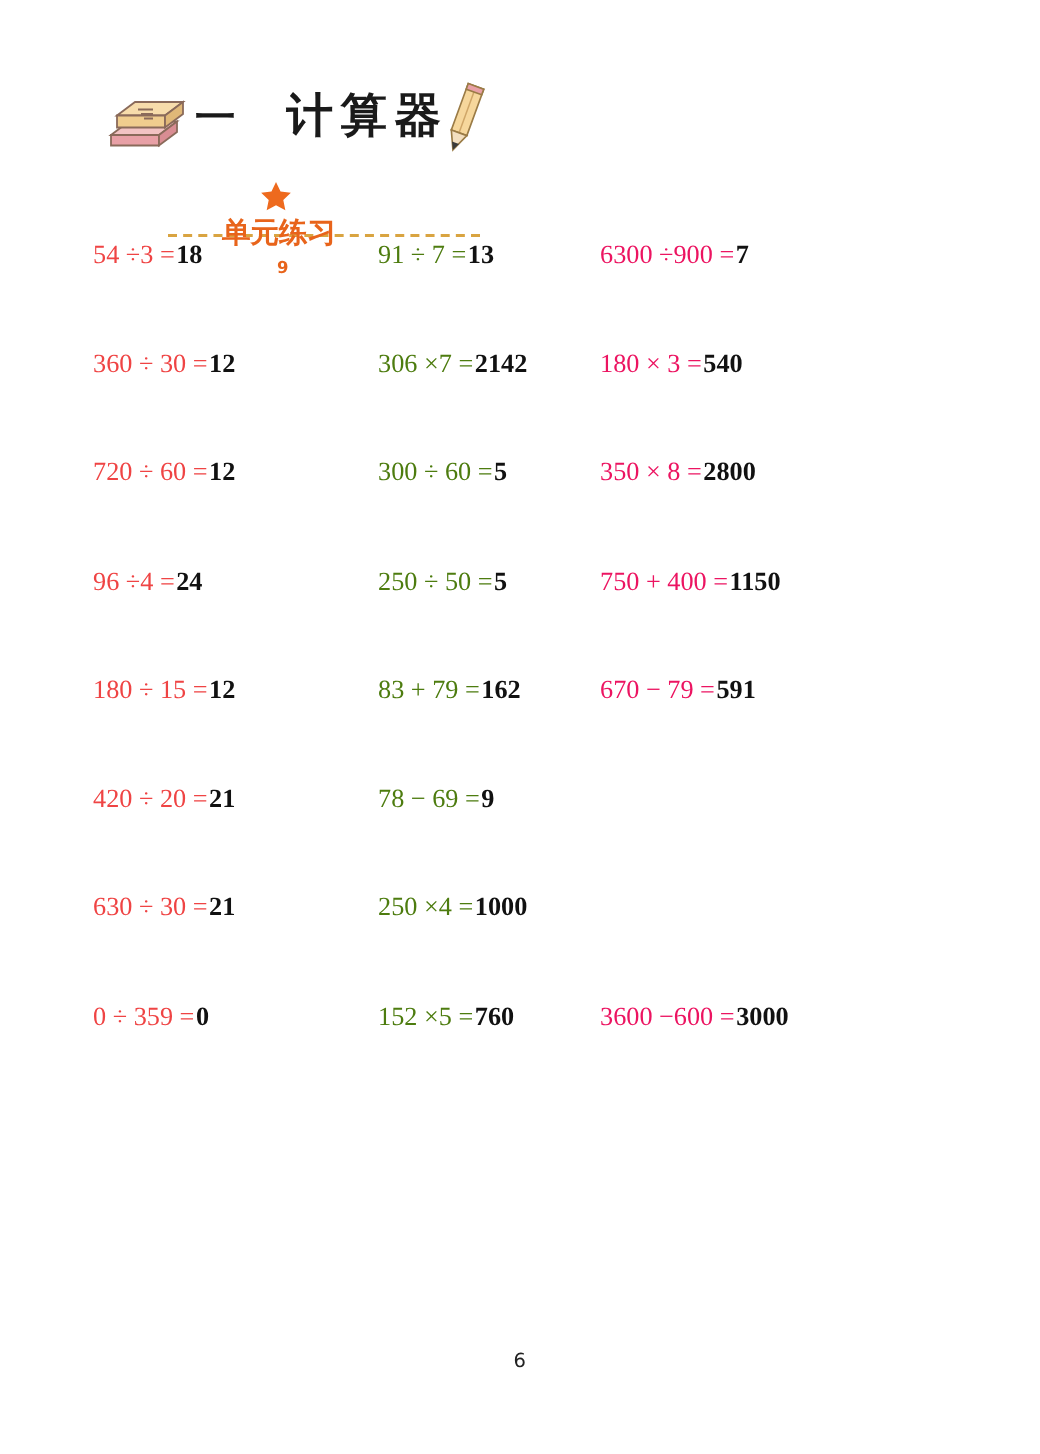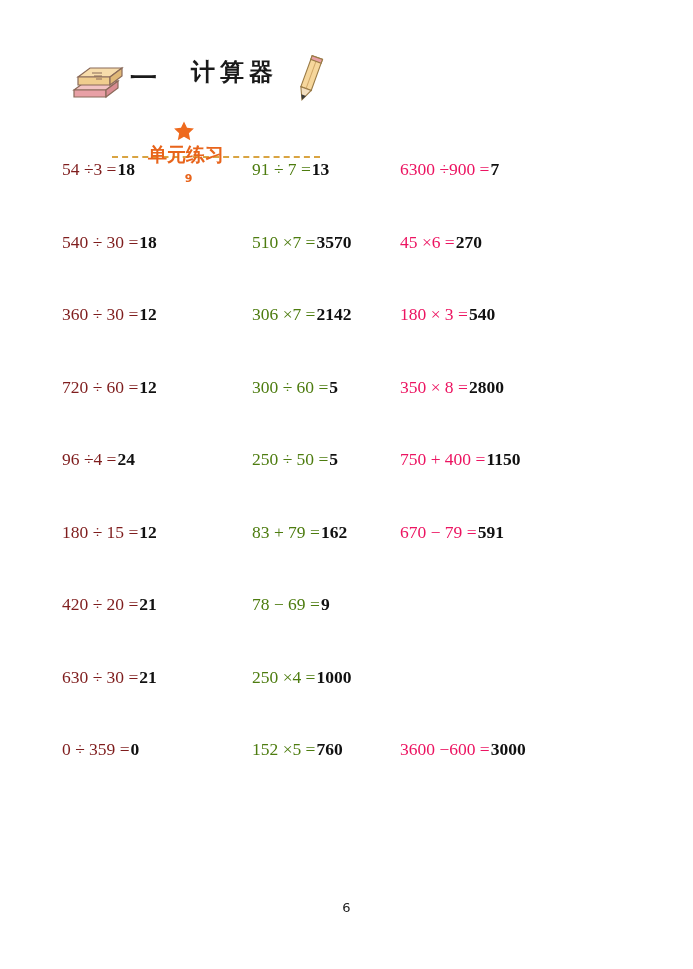--- a/index.html
+++ b/index.html
@@ -38,21 +38,21 @@
     font-size: 27px;
     font-weight: 700;
     color: #1a1a1a;
     letter-spacing: 0;
   }
   .unit-title {
     position: absolute;
     left: 191px;
     top: 4px;
     font-family: Liberation Serif, serif;
-    font-size: 24px;
+    font-size: 31px;
     font-weight: 700;
     color: #1a1a1a;
     letter-spacing: 5px;
   }
   .pencil-icon {
     position: absolute;
     left: 294px;
     top: 2px;
     width: 30px;
     height: 50px;
@@ -120,21 +120,21 @@
   .c1 { left: 62px; }
   .c2 { left: 252px; }
   .c3 { left: 400px; }
 
   .cell .q { font-weight: 400; }
   .cell .a {
     color: #111111;
     font-weight: 700;
     margin-left: 1px;
   }
-  .col-green .q { color: #7f1d1d; }
+  .col-green .q { color: #ef4444; }
   .col-blue  .q { color: #4d7c0f; text-align: center; }
   .col-pink  .q { color: #ec1461; }
 
   
   .page-number {
     position: absolute;
     left: 0;
     top: 900px;
     width: 693px;
     text-align: center;
@@ -198,31 +198,20 @@
       <span class="q">54 ÷3 =</span><span class="a">18</span>
     </div>
     <div class="cell c2 col-blue">
       <span class="q">91 ÷ 7 =</span><span class="a">13</span>
     </div>
     <div class="cell c3 col-pink">
       <span class="q">6300 ÷900 =</span><span class="a">7</span>
     </div>
   </div>
 
-  <div class="prow">
-    <div class="cell c1 col-green">
-      <span class="q">540 ÷ 30 =</span><span class="a">18</span>
-    </div>
-    <div class="cell c2 col-blue">
-      <span class="q">510 ×7 =</span><span class="a">3570</span>
-    </div>
-    <div class="cell c3 col-pink">
-      <span class="q">45 ×6 =</span><span class="a">270</span>
-    </div>
-  </div>
 
   <div class="prow">
     <div class="cell c1 col-green">
       <span class="q">360 ÷ 30 =</span><span class="a">12</span>
     </div>
     <div class="cell c2 col-blue">
       <span class="q">306 ×7 =</span><span class="a">2142</span>
     </div>
     <div class="cell c3 col-pink">
       <span class="q">180 × 3 =</span><span class="a">540</span>

